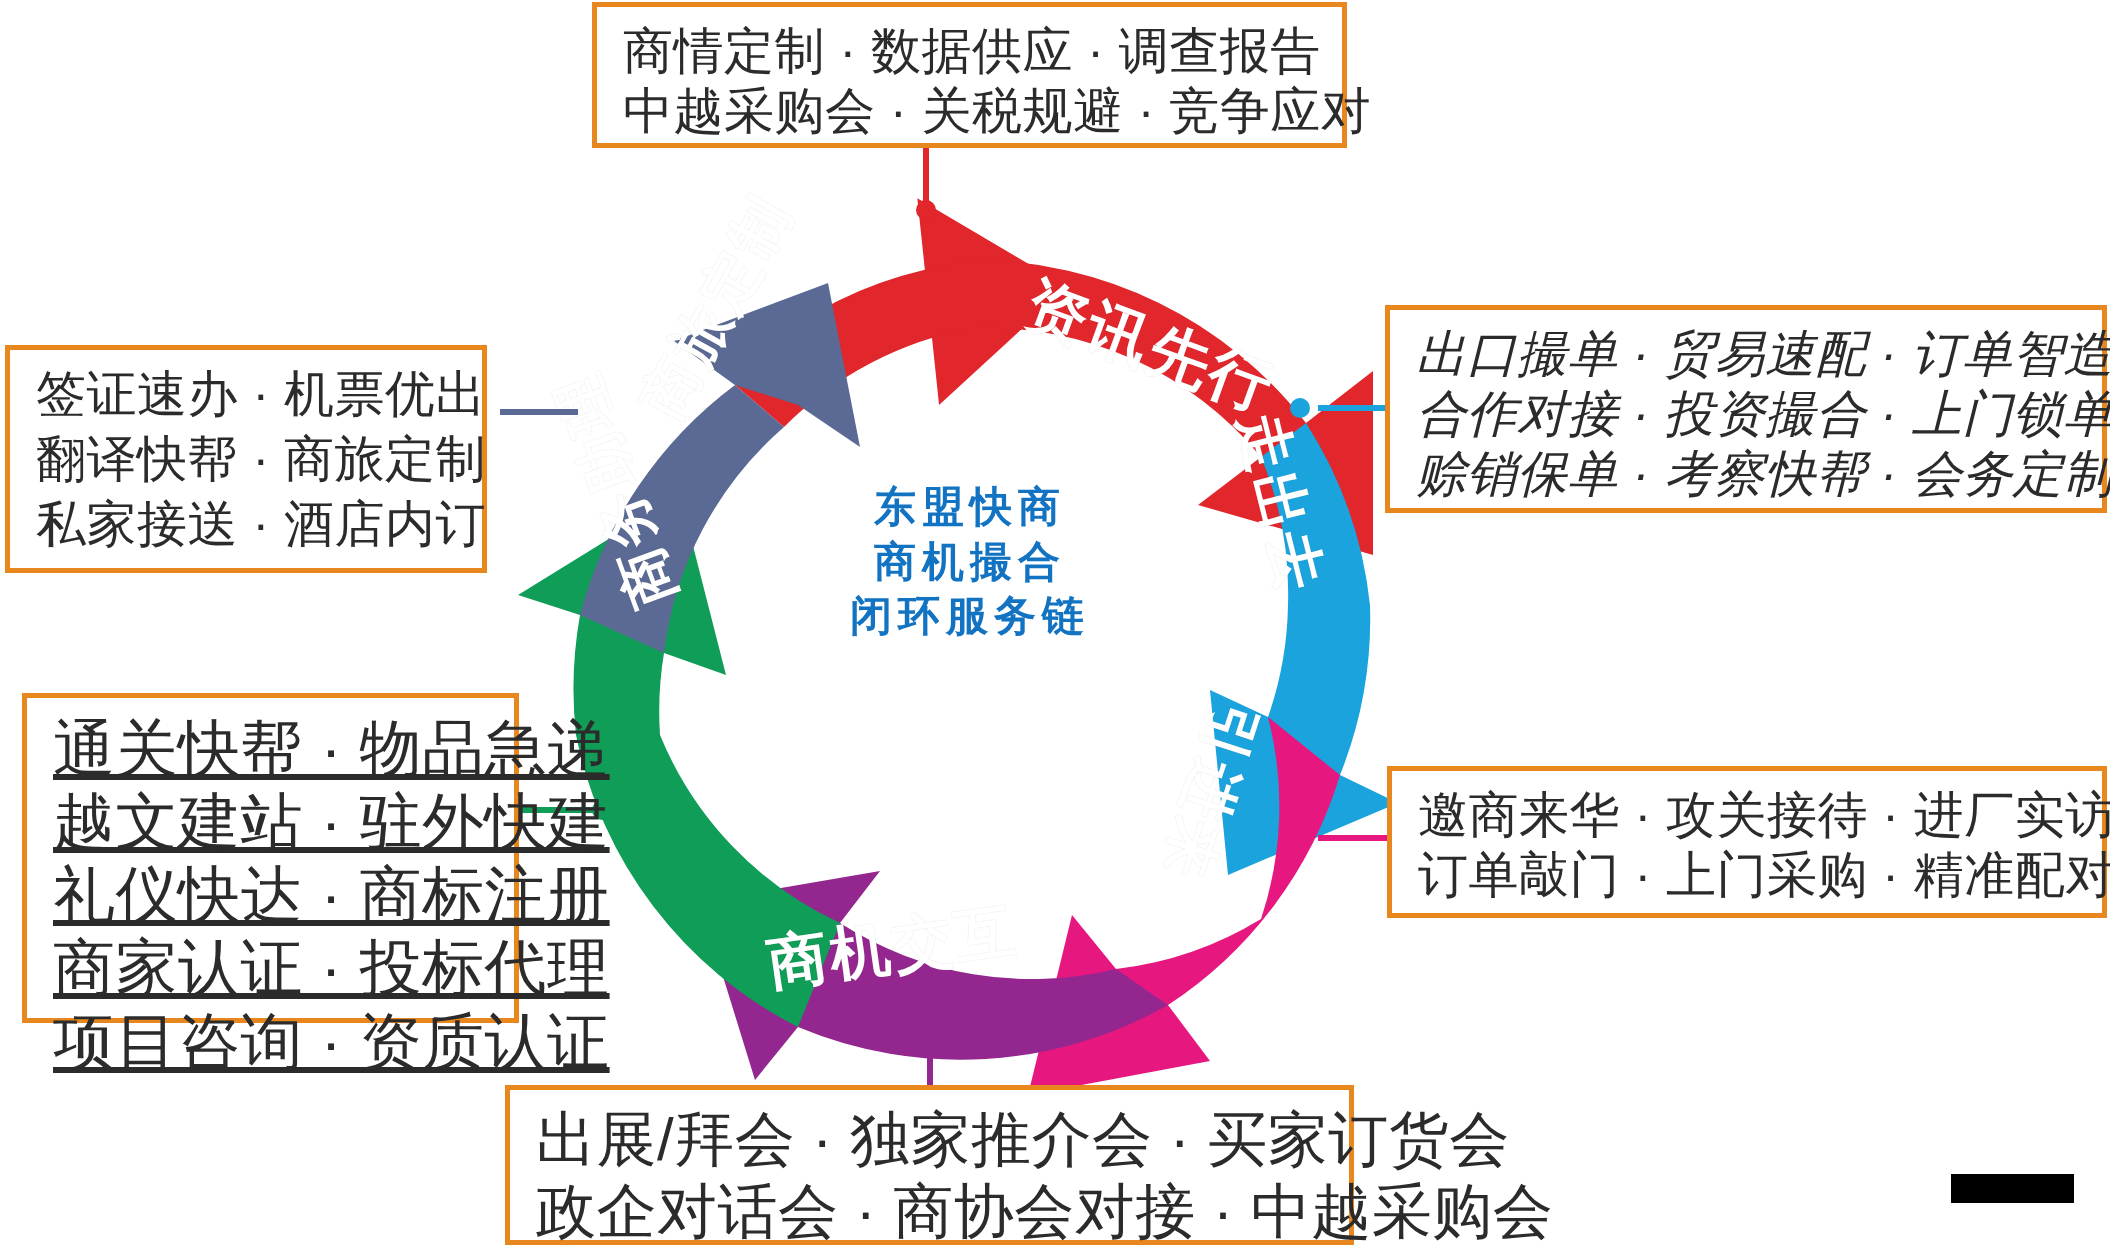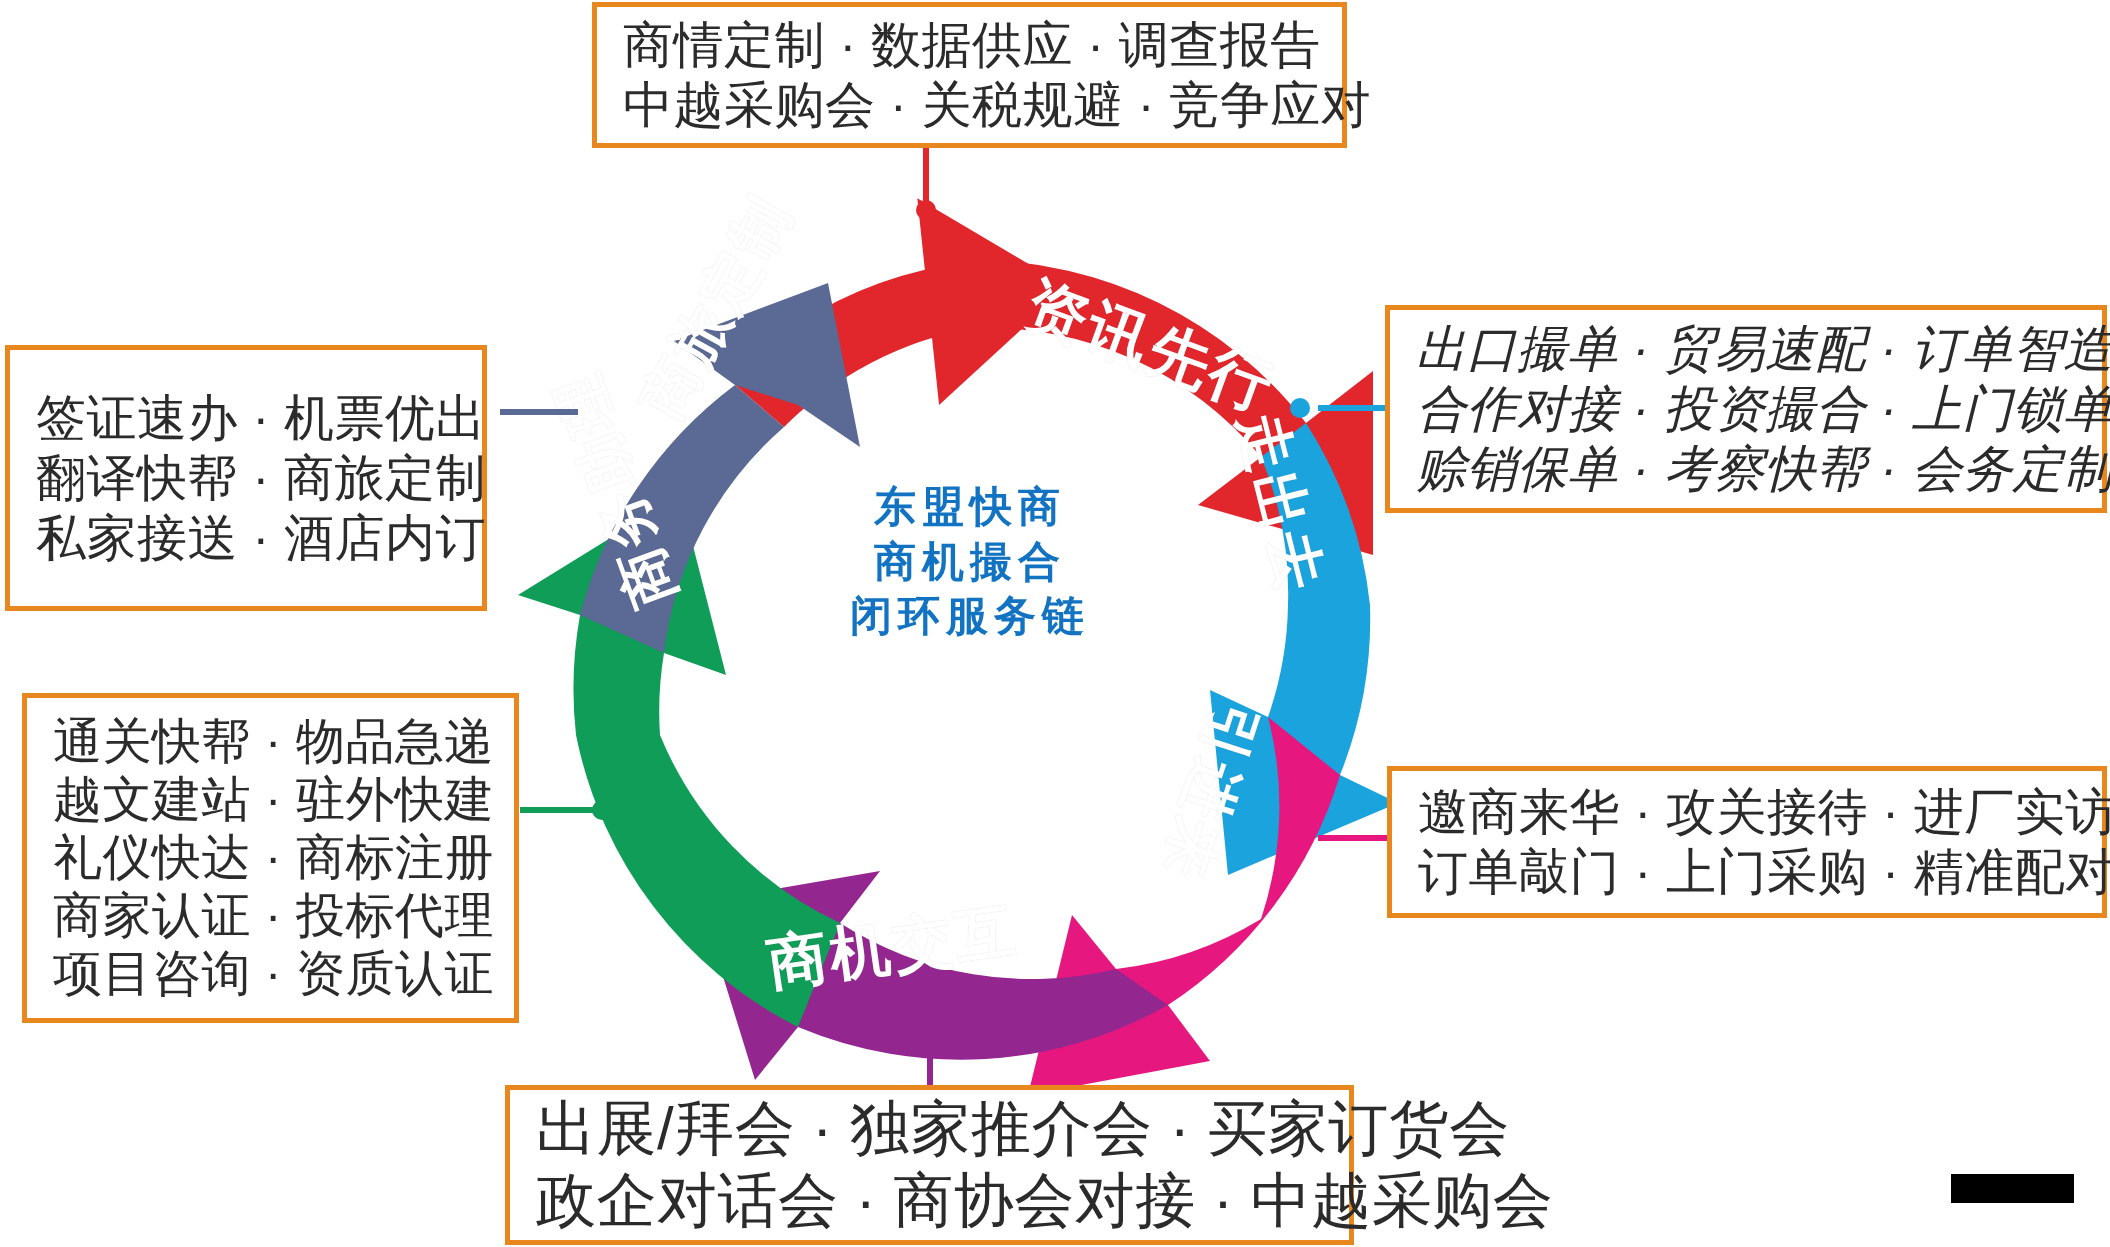--- a/index.html
+++ b/index.html
@@ -7,42 +7,42 @@
        font-family:"Liberation Sans","DejaVu Sans",sans-serif;}
 
   #stage{position:absolute;left:0;top:0;width:2110px;height:1247px;}
 
   
   .callout{
     position:absolute;
     border:5px solid #e8871e;
     background:#ffffff;
     box-sizing:border-box;
-    display:flex;flex-direction:column;justify-content:center;
+    display:flex;flex-direction:column;justify-content:space-between;
     padding:14px 26px;
   }
   .callout .ln{
     color:#2b2b2b;
     font-size:50px;
     line-height:1.20;
     white-space:nowrap;
     letter-spacing:0.5px;
     font-weight:500;
   }
 
   
   #box-top      {left:592px; top:2px;    width:755px; height:146px;}
   #box-right-top{left:1385px;top:305px;  width:722px; height:208px;font-style:italic;}
   #box-right-bot{left:1387px;top:766px;  width:720px; height:152px;}
   #box-bottom   {left:505px; top:1085px; width:849px; height:160px;}
   #box-left-bot {left:22px;  top:693px;  width:497px; height:330px;}
-  #box-left-top {left:5px;   top:345px;  width:482px; height:266px;}
+  #box-left-top {left:5px;   top:345px;  width:482px; height:228px;}
 
   #box-bottom .ln{font-size:60px;}
-  #box-left-bot .ln{font-size:49px;line-height:1.18;}
+  #box-left-bot .ln{font-size:62px;line-height:1.18;text-decoration:underline;}
 
   
   .leader{position:absolute;}
   .leader .bar{position:absolute;}
   .leader .dot{position:absolute;border-radius:50%;}
 
   
   #wheel{position:absolute;left:468px;top:175px;width:1010px;height:1010px;}
   #wheel svg{display:block;}
 

